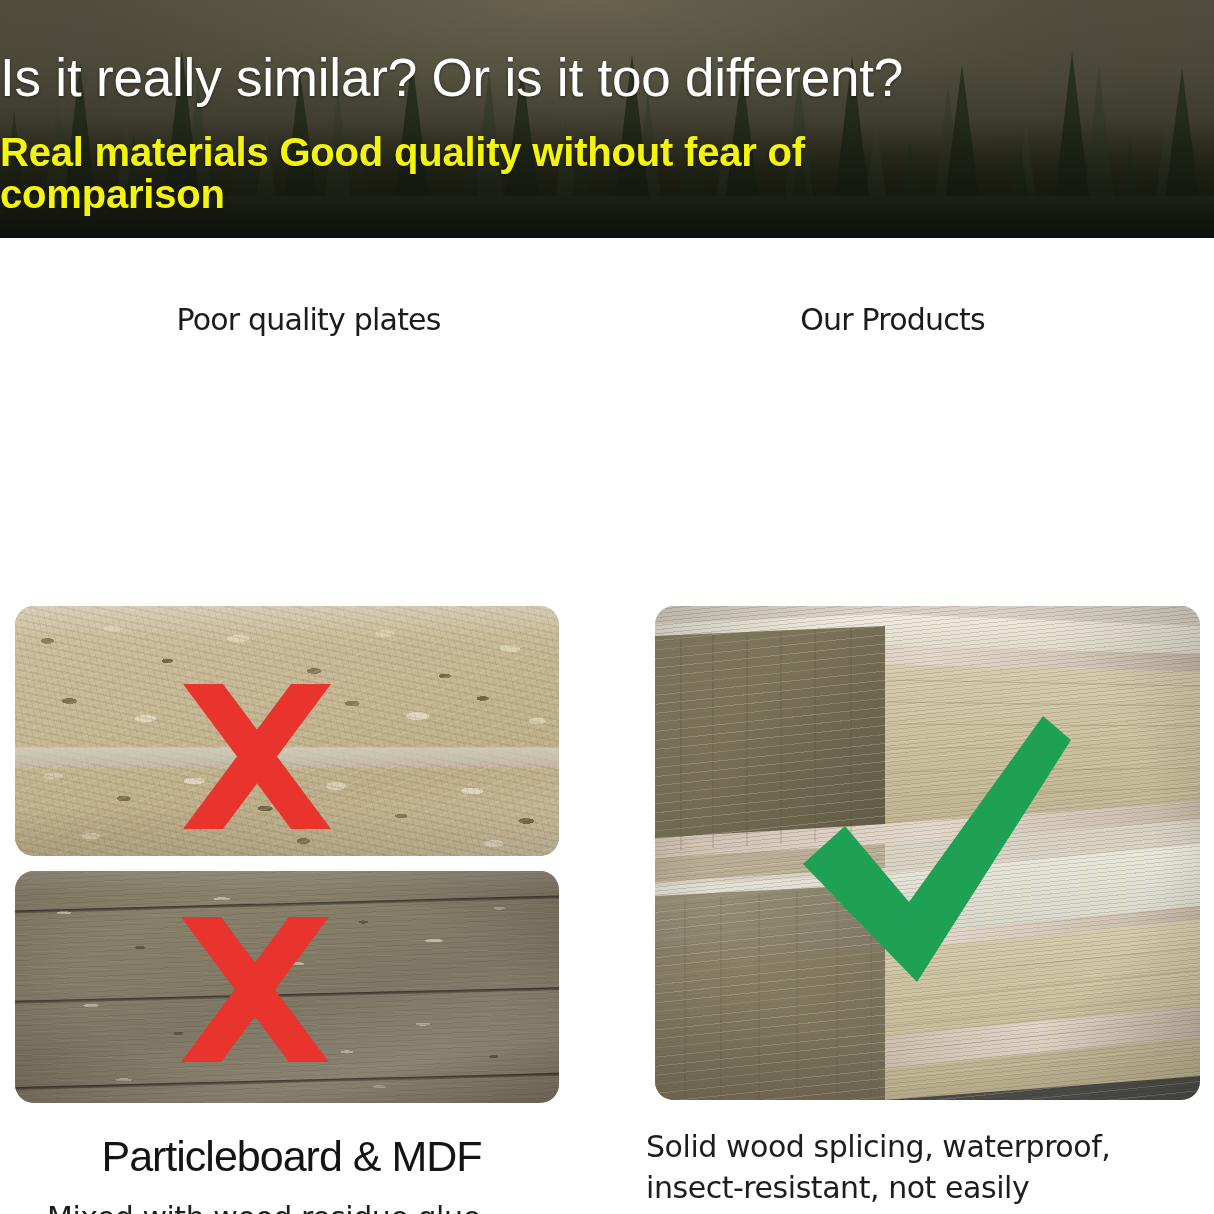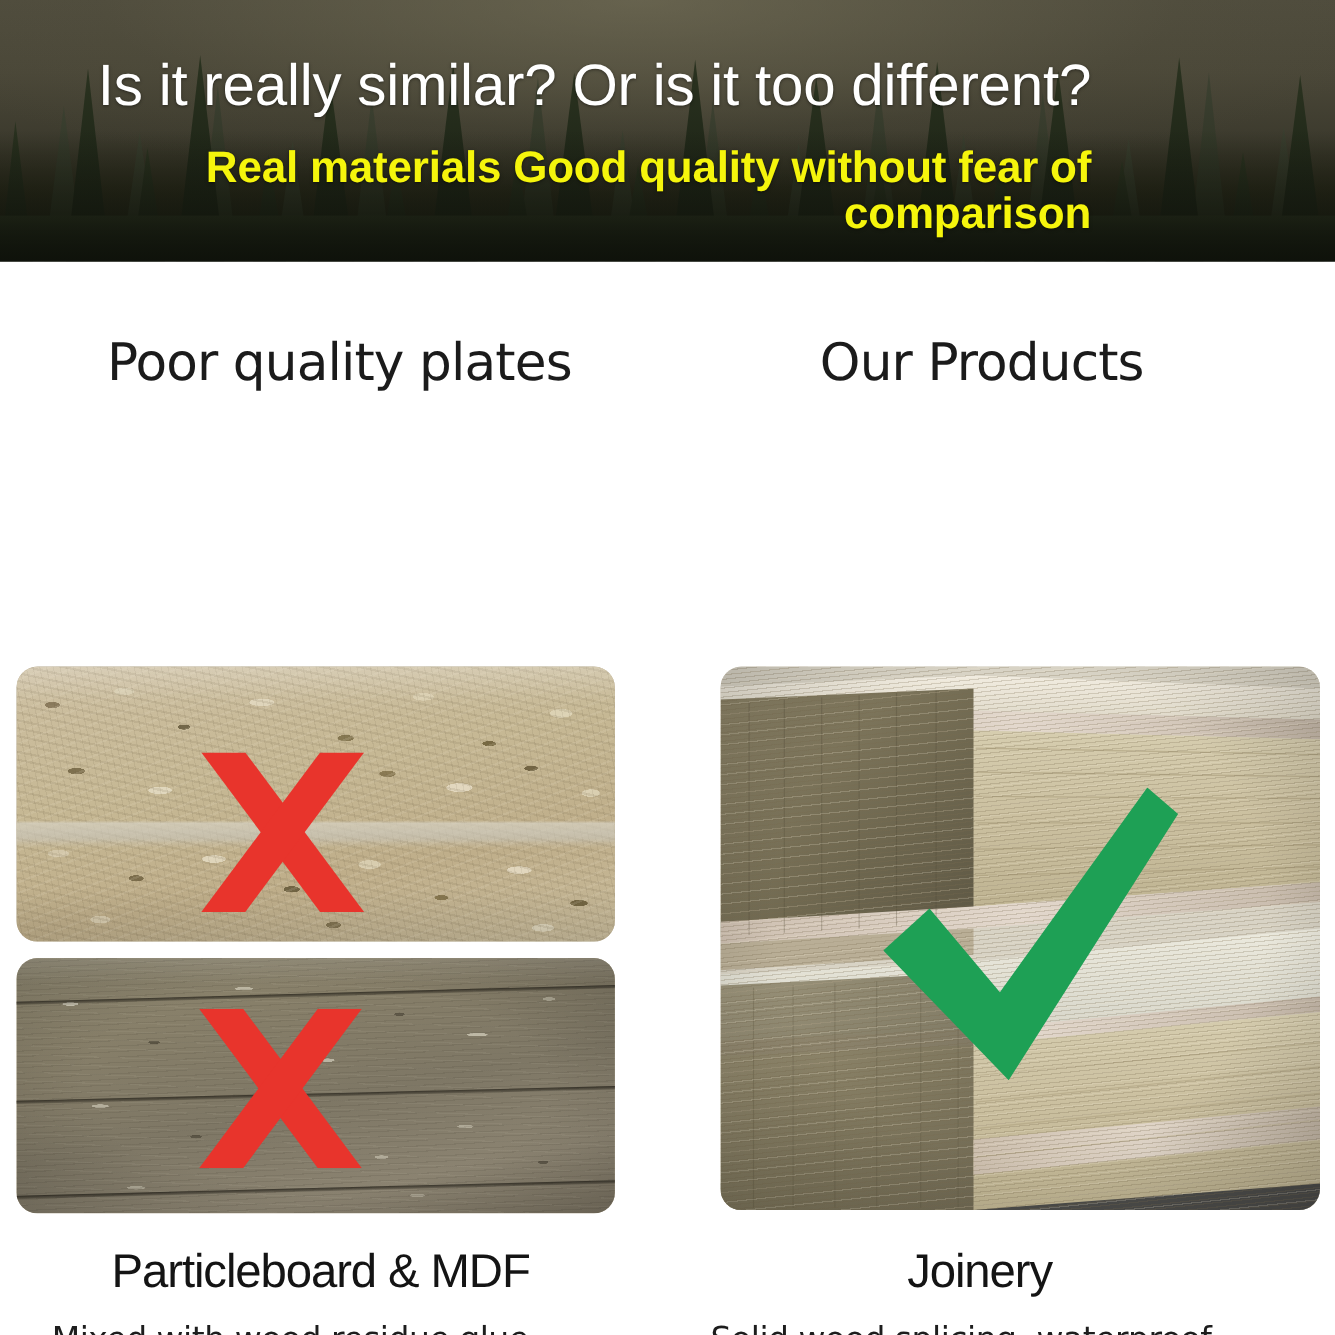--- a/index.html
+++ b/index.html
@@ -46,23 +46,22 @@
     position: absolute;
     left: 0; bottom: 0; width: 1214px; height: 120px;
     background: linear-gradient(to bottom, rgba(20,23,14,0) 0%, rgba(17,20,12,0.55) 60%, rgba(14,17,10,0.9) 100%);
     pointer-events: none;
   }
 
   .banner-text {
     position: absolute;
     left: 0; top: 0;
     width: 968px;
-    text-align: right;
+    text-align: left;
     z-index: 5;
-    margin-left: 24px;
   }
   .headline {
     margin: 0;
     padding-top: 50px;
     font-size: 53px;
     font-weight: 400;
     line-height: 1.04;
     color: #ffffff;
     letter-spacing: -0.2px;
     text-shadow: 0 1px 3px rgba(0,0,0,0.45);
@@ -90,21 +89,21 @@
     top: 0;
   }
   .col-left  { left: 0;   width: 607px; }
   .col-right { left: 580px; width: 607px; }
 
   .col-heading {
     margin: 0;
     padding-top: 64px;
     text-align: center;
     font-family: "DejaVu Sans", sans-serif;
-    font-size: 47px;
+    font-size: 30px;
     font-weight: 400;
     color: #1b1b1b;
     letter-spacing: -0.8px;
   }
   .col-left .col-heading  { padding-left: 10px; }
   .col-right .col-heading { padding-left: 18px; }
 
   
   .photo {
     position: absolute;
@@ -471,17 +470,16 @@
       </svg>
     </div>
   </div>
 
   <div class="col col-left" style="top:872px; height:auto;">
     <h4 class="caption-title">Particleboard &amp; MDF</h4>
     <p class="caption-body">Mixed with wood residue glue, high formaldehyde, heat expansion and deformation, short life span, poor nail grip and easy to loosen</p>
   </div>
 
   <div class="col col-right" style="top:872px; height:auto;">
-    <h4 class="caption-title">Joinery</h4>
     <p class="caption-body">Solid wood splicing, waterproof, insect-resistant, not easily deformed, durable, good grip nail strength, strong load-bearing, long average life</p>
   </div>
 
 </div>
 
 </body></html>

